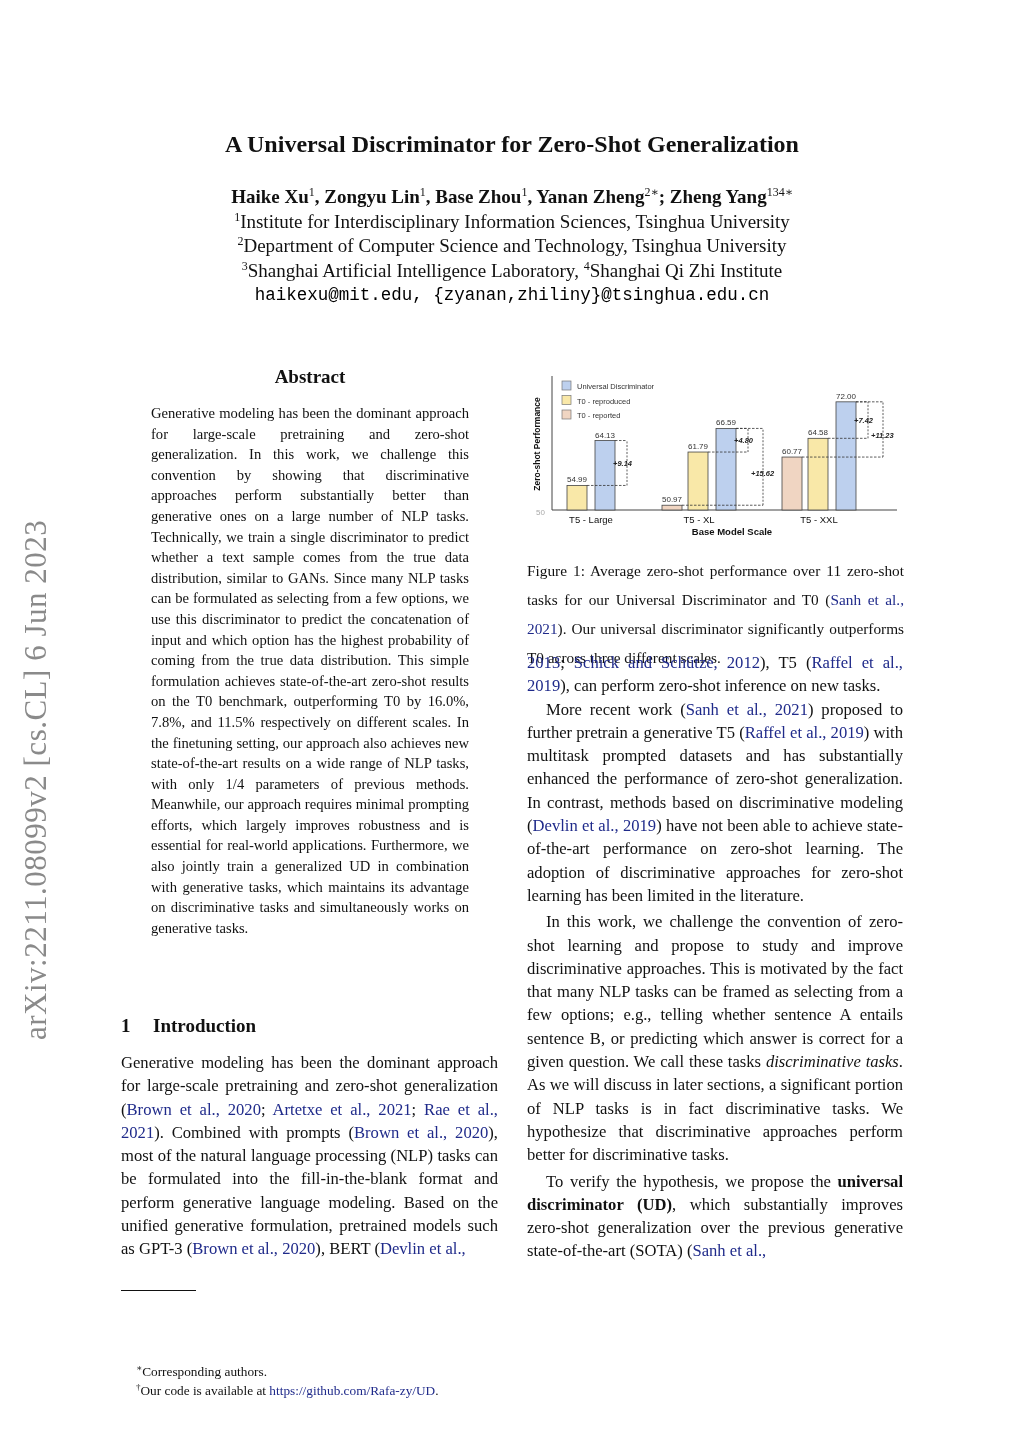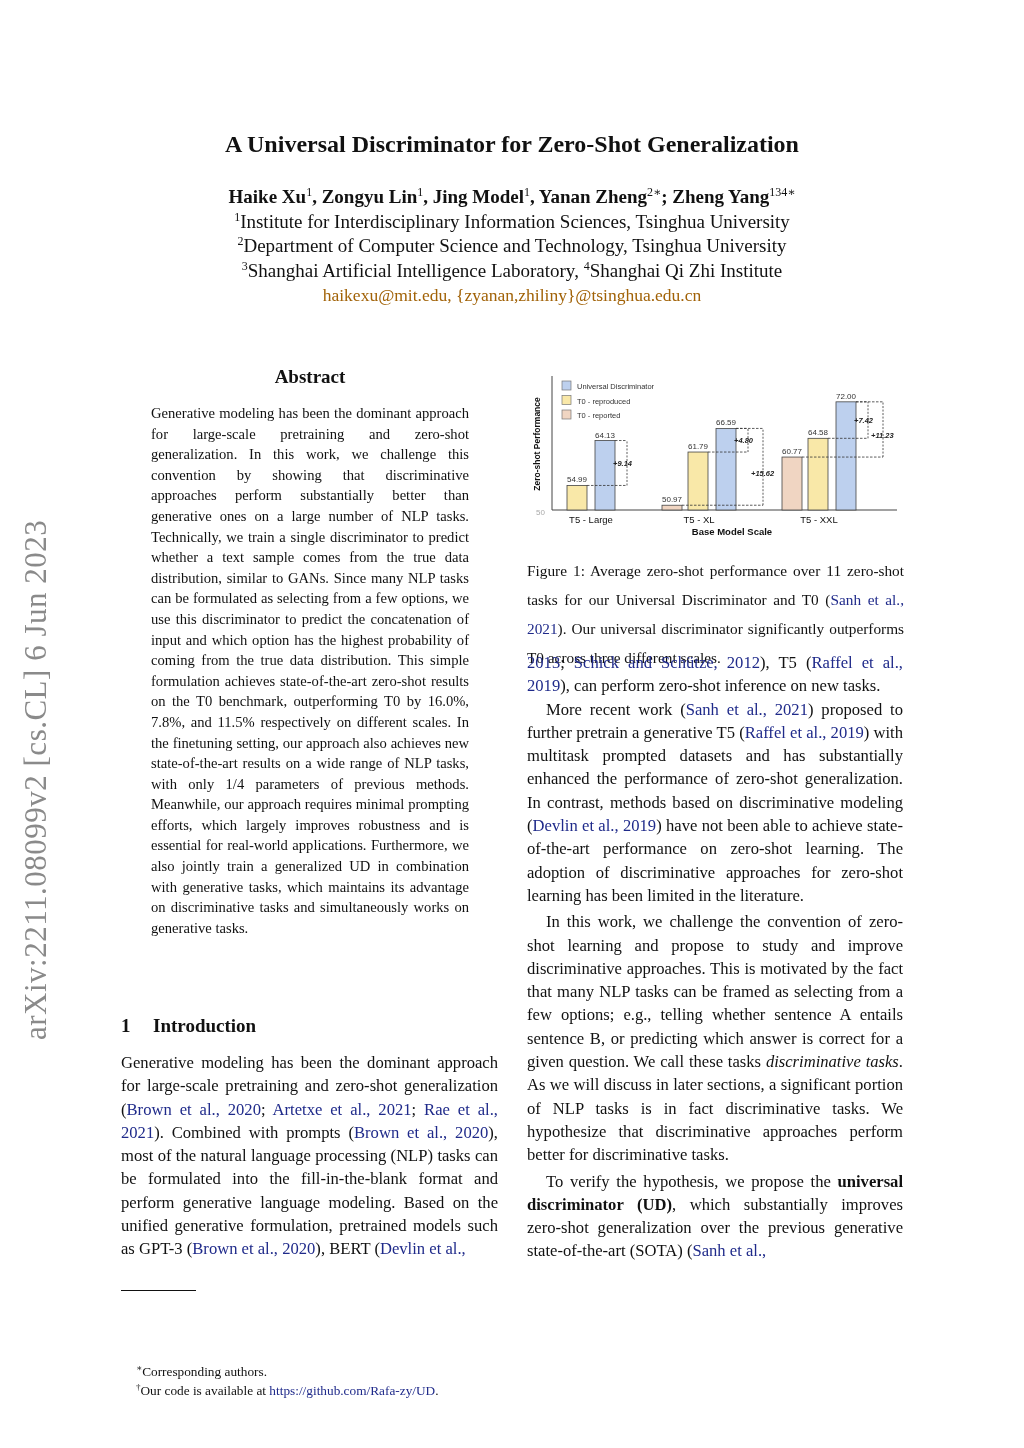--- a/index.html
+++ b/index.html
@@ -6,21 +6,21 @@
   body { width: 1024px; height: 1448px; position: relative; overflow: hidden;
          font-family: "Liberation Serif", "DejaVu Serif", serif; color: #111; }
   .arxiv { position: absolute; left: 18px; top: 1040px; transform-origin: 0 0; transform: rotate(-90deg);
            font-size: 31px; color: #8a8a8a; white-space: nowrap; letter-spacing: 0.5px; }
   .title { position: absolute; left: 0; width: 1024px; top: 131px; text-align: center;
            font-size: 24px; font-weight: bold; }
   .authors { position: absolute; left: 0; width: 1024px; top: 185px; text-align: center;
              font-size: 19px; line-height: 24.5px; }
   .authors .names { font-weight: bold; }
   .authors sup { font-size: 12px; font-weight: normal; vertical-align: 7px; line-height: 0; }
-  .authors .email { font-family: Liberation Serif, serif; font-size: 17.5px; color: #a16207; }
+  .authors .email { font-family: Liberation Mono, monospace; font-size: 17.5px; color: #000000; }
   .col { position: absolute; font-size: 16.6px; line-height: 23.3px; text-align: justify; }
   .abs-title { position: absolute; left: 150px; width: 320px; top: 366px; text-align: center;
                font-size: 19px; font-weight: bold; }
   .abs-body { position: absolute; left: 151px; width: 318px; top: 403px; font-size: 14.6px;
               line-height: 20.6px; text-align: justify; hyphens: manual; }
   .sec-head { position: absolute; left: 121px; top: 1015px; font-size: 19px; font-weight: bold; }
   .sec-head .num { display: inline-block; width: 32px; }
   .left-body { left: 121px; width: 377px; top: 1051px; }
   .right-top { left: 527px; width: 376px; top: 651px; }
   p { margin: 0; }
@@ -35,21 +35,21 @@
   .chart svg { width: 380px; height: 172px; display: block; font-family: "Liberation Sans", "DejaVu Sans", sans-serif; }
 </style>
 </head>
 <body>
 
 <div class="arxiv">arXiv:2211.08099v2  [cs.CL]  6 Jun 2023</div>
 
 <div class="title">A Universal Discriminator for Zero-Shot Generalization</div>
 
 <div class="authors">
-  <div class="names" id="author-names"><span>Haike Xu</span><sup>1</sup>, <span>Zongyu Lin</span><sup>1</sup>, <span>Jing Model</span><sup>1</sup>, <span>Yanan Zheng</span><sup>2∗</sup>; <span>Zheng Yang</span><sup>134∗</sup></div>
+  <div class="names" id="author-names"><span>Haike Xu</span><sup>1</sup>, <span>Zongyu Lin</span><sup>1</sup>, <span>Base Zhou</span><sup>1</sup>, <span>Yanan Zheng</span><sup>2∗</sup>; <span>Zheng Yang</span><sup>134∗</sup></div>
   <div id="affiliations">
       <div><sup>1</sup>Institute for Interdisciplinary Information Sciences, Tsinghua University</div>
       <div><sup>2</sup>Department of Computer Science and Technology, Tsinghua University</div>
       <div><sup>3</sup>Shanghai Artificial Intelligence Laboratory, <sup>4</sup>Shanghai Qi Zhi Institute</div>
     </div>
   <div class="email">haikexu@mit.edu, {zyanan,zhiliny}@tsinghua.edu.cn</div>
 </div>
 
 <div class="abs-title">Abstract</div>
 <div class="abs-body">Generative modeling has been the dominant approach for large-scale pretraining and zero-shot generalization. In this work, we challenge this convention by showing that discriminative approaches perform substantially better than generative ones on a large number of NLP tasks. Technically, we train a single discriminator to predict whether a text sample comes from the true data distribution, similar to GANs. Since many NLP tasks can be formulated as selecting from a few options, we use this discriminator to predict the concatenation of input and which option has the highest probability of coming from the true data distribution. This simple formulation achieves state-of-the-art zero-shot results on the T0 benchmark, outperforming T0 by 16.0%, 7.8%, and 11.5% respectively on different scales. In the finetuning setting, our approach also achieves new state-of-the-art results on a wide range of NLP tasks, with only 1/4 parameters of previous methods. Meanwhile, our approach requires minimal prompting efforts, which largely improves robustness and is essential for real-world applications. Furthermore, we also jointly train a generalized UD in combination with generative tasks, which maintains its advantage on discriminative tasks and simultaneously works on generative tasks.</div>

